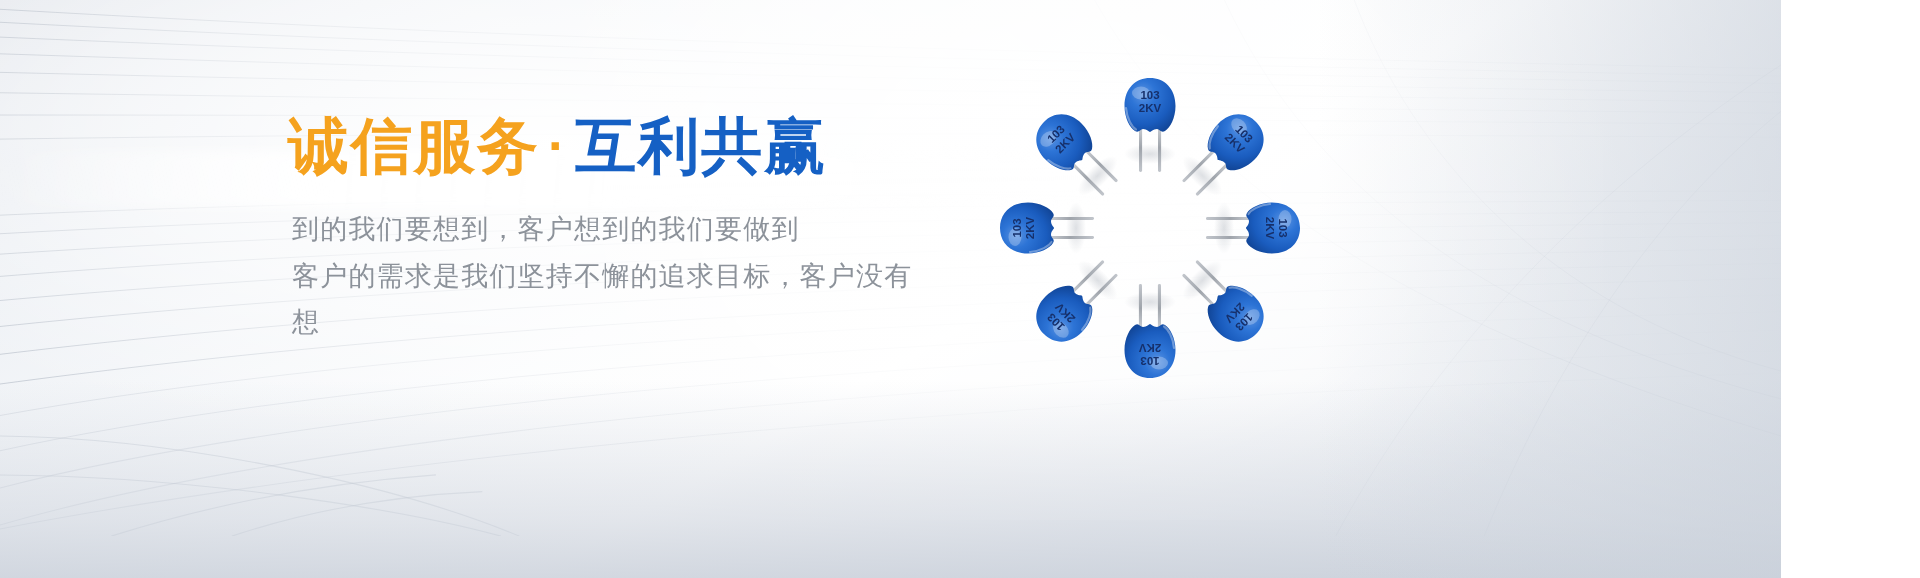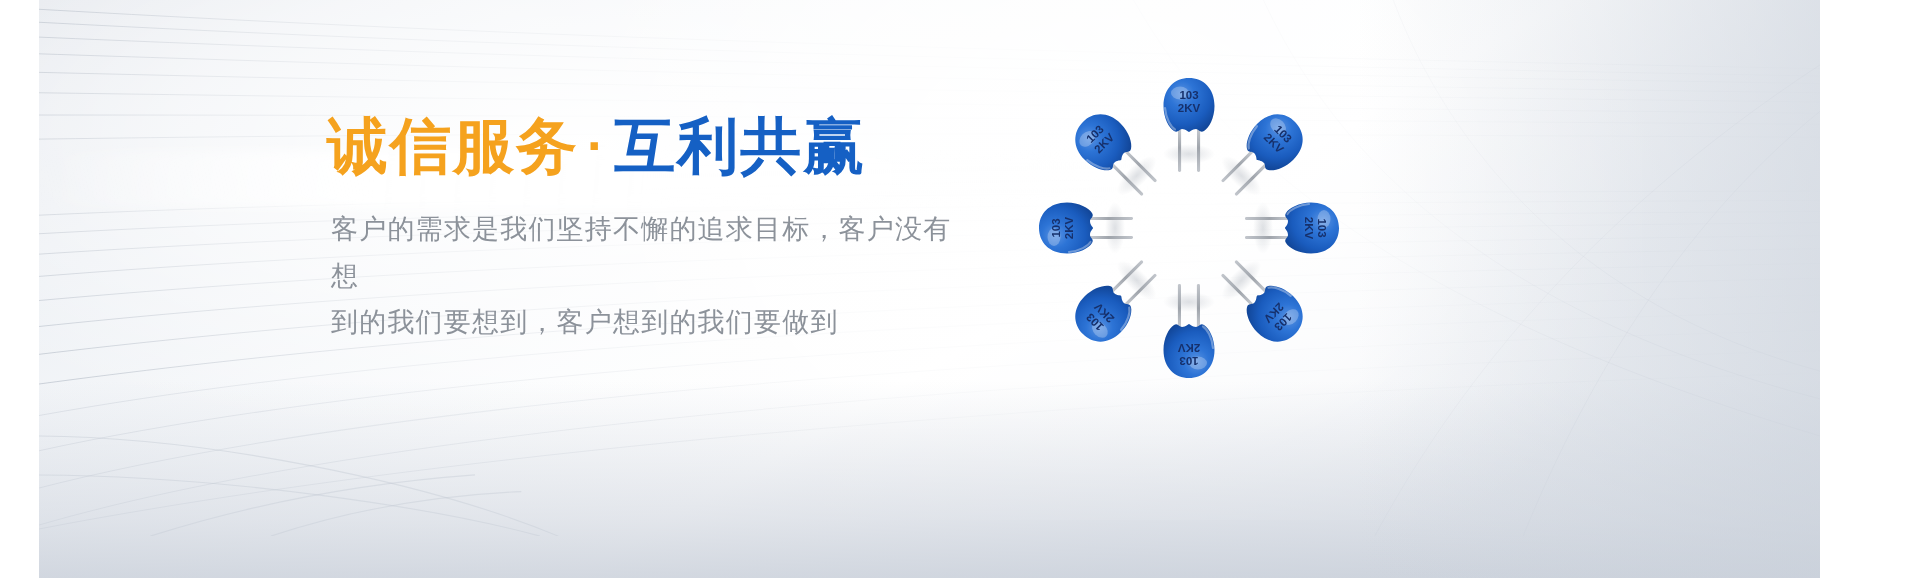--- a/index.html
+++ b/index.html
@@ -7,21 +7,20 @@
     padding: 0;
     background: #ffffff;
   }
   #banner {
     position: relative;
     width: 1781px;
     height: 578px;
     overflow: hidden;
     font-family: "Liberation Sans", "DejaVu Sans", sans-serif;
     background: linear-gradient(150deg, #e6e9ee 0%, #eef1f5 18%, #fbfcfd 42%, #ffffff 55%, #f2f4f7 72%, #e4e8ed 100%);
-    margin-left: 39px;
   }
 
   
   .bg-layer {
     position: absolute;
     inset: 0;
     pointer-events: none;
   }
   .bg-glow-top {
     position: absolute;
@@ -199,22 +198,22 @@
   </div>
 
   <div class="text-block">
 
     <h1 class="headline">
       <span class="seg-a">诚信服务</span><span class="seg-dot">·</span><span class="seg-b">互利共赢</span>
     </h1>
 
 
     <p class="body-copy">
+      <span class="line">到的我们要想到，客户想到的我们要做到</span>
       <span class="line">客户的需求是我们坚持不懈的追求目标，客户没有想</span>
-      <span class="line">到的我们要想到，客户想到的我们要做到</span>
     </p>
   </div>
 
   <div class="cap-ring">
     <svg viewBox="0 0 420 400">
       <defs>
         <radialGradient id="capBody" cx="36%" cy="30%" r="78%">
           <stop offset="0%" stop-color="#5a93e2"></stop>
           <stop offset="32%" stop-color="#2d74d6"></stop>
           <stop offset="72%" stop-color="#1a5cbe"></stop>

